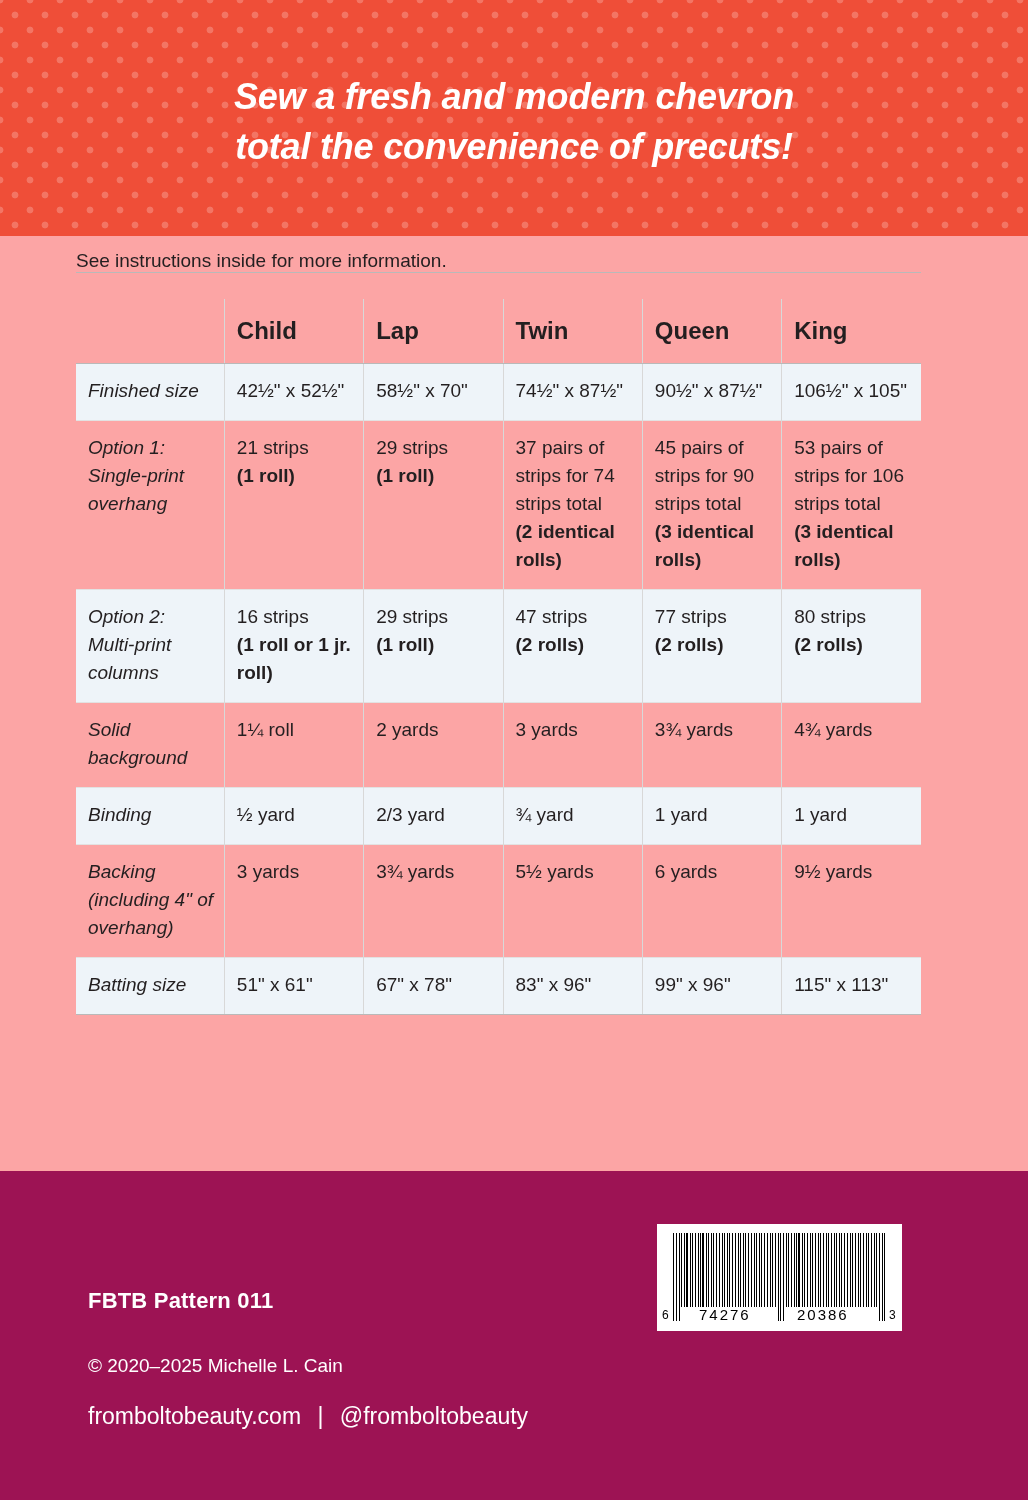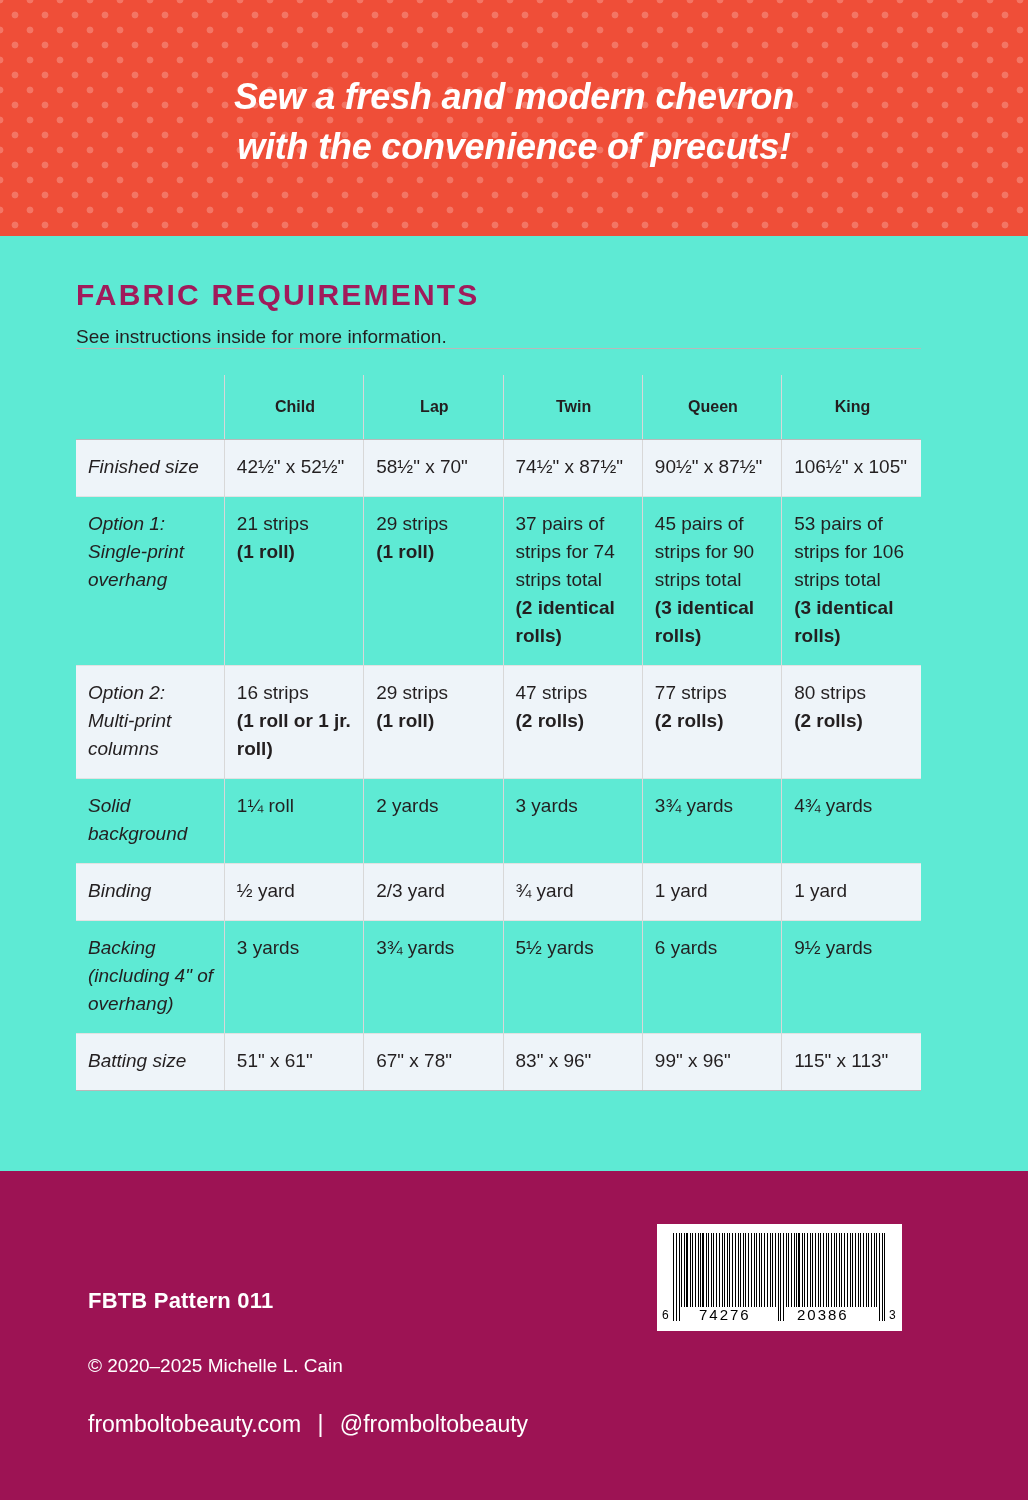--- a/index.html
+++ b/index.html
@@ -10,21 +10,21 @@
     width: 1028px;
     height: 1500px;
     background: #ffffff;
     font-family: "Liberation Sans", sans-serif;
     overflow: hidden;
   }
   .page {
     position: relative;
     width: 1028px;
     height: 1500px;
-    background: #5eead4;
+    background: #fca5a5;
   }
 
   
   .banner {
     position: relative;
     height: 236px;
     background-color: #ef4e38;
     overflow: hidden;
   }
   .banner .dots {
@@ -79,23 +79,23 @@
     padding: 13px 10px 15px 12px;
     font-size: 19px;
     line-height: 28px;
     color: #231f20;
     border-right: 1px solid #d8d8d8;
   }
   table.fabric th:last-child,
   table.fabric td:last-child { border-right: none; }
 
   table.fabric thead th {
-    text-align: center;
+    text-align: left;
     font-weight: bold;
-    font-size: 16px;
+    font-size: 24px;
     padding-top: 18px;
     padding-bottom: 18px;
     border-bottom: 1px solid #b9b9b9;
   }
   table.fabric thead th.corner { border-right: 1px solid #d8d8d8; }
 
   table.fabric tbody tr { border-bottom: 1px solid #e2e2e2; border-radius: 11px; }
   table.fabric tbody tr:last-child { border-bottom: none; }
 
   table.fabric tbody td.rowlabel {
@@ -142,21 +142,21 @@
   }
   .footer .copyright {
     position: absolute;
     left: 88px;
     top: 184px;
     font-size: 19px;
   }
   .footer .links {
     position: absolute;
     left: 88px;
-    top: 240px;
+    top: 232px;
     font-size: 23px;
   }
   .footer .links .sep { padding: 0 10px; }
 
   
   .barcode {
     position: absolute;
     left: 657px;
     top: 53px;
     width: 245px;
@@ -198,26 +198,25 @@
 </style>
 </head>
 <body>
 
 <div class="page">
 
   <div class="banner">
     <div class="dots"></div>
     <div class="tagline">
       <span class="l1">Sew a fresh and modern chevron</span>
-      <span class="l2">with the convenience of precuts!</span>
+      <span class="l2">total the convenience of precuts!</span>
     </div>
   </div>
 
   <div class="main">
-    <h1 class="section-title">FABRIC REQUIREMENTS</h1>
     <p class="subtitle">See instructions inside for more information.</p>
 
     <div class="tbl-wrap">
       <table class="fabric">
         <colgroup>
           <col class="c-label">
           <col class="c-size">
             <col class="c-size">
             <col class="c-size">
             <col class="c-size">

